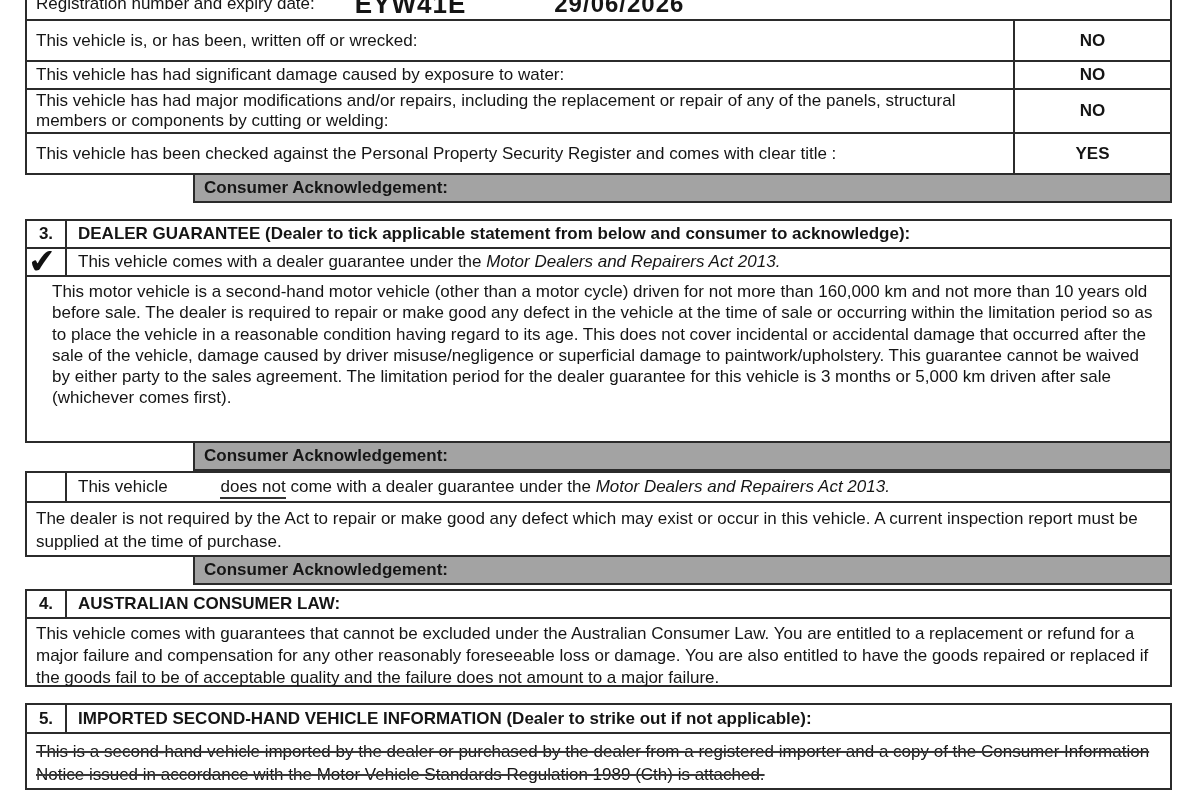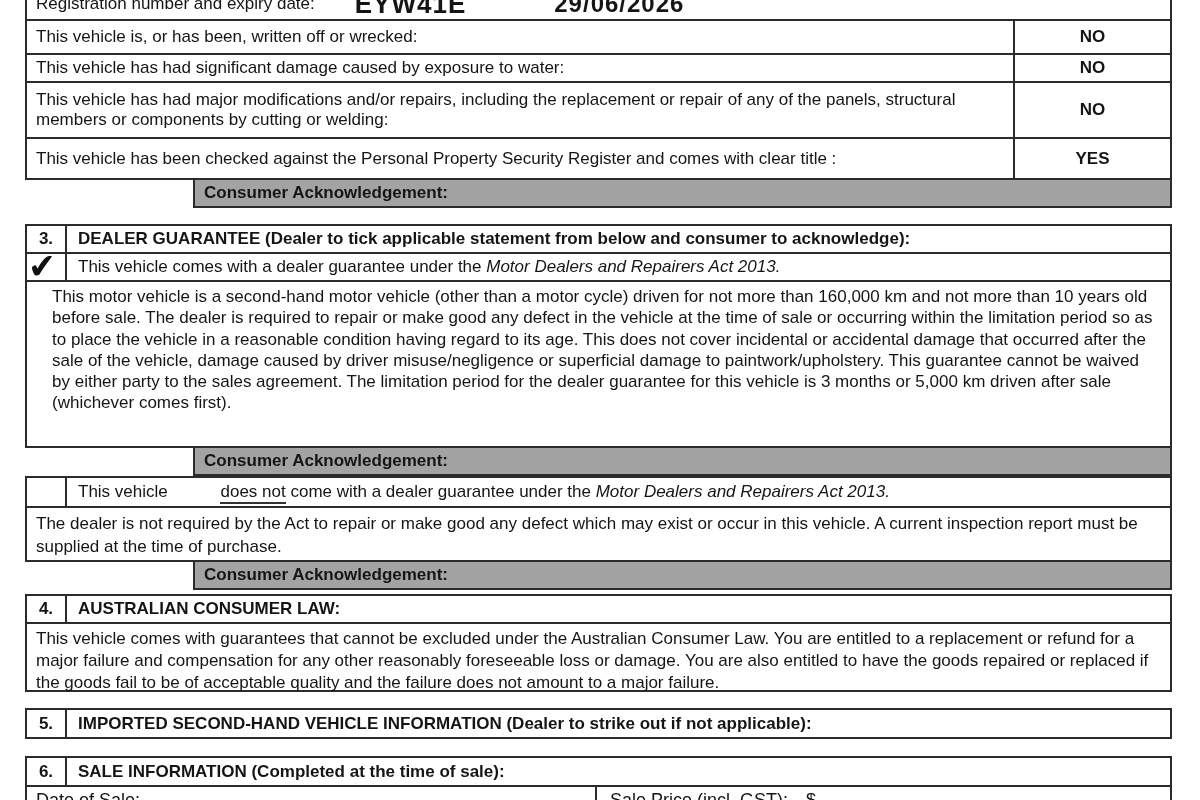--- a/index.html
+++ b/index.html
@@ -29,26 +29,26 @@
     box-sizing:border-box;width:157px;align-self:stretch;
     border-left:2px solid #2b2b2b;
     display:flex;align-items:center;justify-content:center;
     font-weight:bold;font-size:17px;
   }
   .reg-row{height:30px;display:flex;align-items:center;overflow:hidden;}
   .reg-row .reg-label{font-size:17px;padding-left:9px;}
   .reg-value{font-weight:bold;font-size:26px;letter-spacing:1px;}
   .reg-number{margin-left:40px;}
   .reg-expiry{margin-left:88px;font-size:24px;}
-  .h29{height:36px;align-items:center;}
+  .h29{height:43px;align-items:center;}
   .h30{height:30px;}
   .h31{height:31px;}
   .h32{height:32px;}
   .h43{height:43px;gap:36px;}
-  .h46{height:58px;gap:40px;}
+  .h46{height:46px;gap:40px;}
   .ack-box{
     box-sizing:border-box;
     margin-left:168px;width:979px;height:30px;
     border:2px solid #2b2b2b;margin-top:-2px;
     display:flex;align-items:center;
     font-weight:bold;font-size:17px;
     padding-left:9px;background:#a3a3a3;
   }
   .num-cell{
     box-sizing:border-box;width:40px;align-self:stretch;
@@ -181,20 +181,21 @@
     <div class="head-text">AUSTRALIAN CONSUMER LAW:</div>
   </div>
 
   <div class="box para para-3l">This vehicle comes with guarantees that cannot be excluded under the Australian Consumer Law. You are entitled to a replacement or refund for a major failure and compensation for any other reasonably foreseeable loss or damage. You are also entitled to have the goods repaired or replaced if the goods fail to be of acceptable quality and the failure does not amount to a major failure.</div>
 
   <div class="box row h31 gap16">
     <div class="num-cell">5.</div>
     <div class="head-text">IMPORTED SECOND-HAND VEHICLE INFORMATION (Dealer to strike out if not applicable):</div>
   </div>
 
+  <div class="box para-struck">This is a second-hand vehicle imported by the dealer or purchased by the dealer from a registered importer and a copy of the Consumer Information Notice issued in accordance with the Motor Vehicle Standards Regulation 1989 (Cth) is attached.</div>
 
   <div class="box row h31 gap17">
     <div class="num-cell">6.</div>
     <div class="head-text">SALE INFORMATION (Completed at the time of sale):</div>
   </div>
 
   <div class="box sale-row">
     <div class="sale-date-cell">
       <span>Date of Sale:</span>
     </div>

